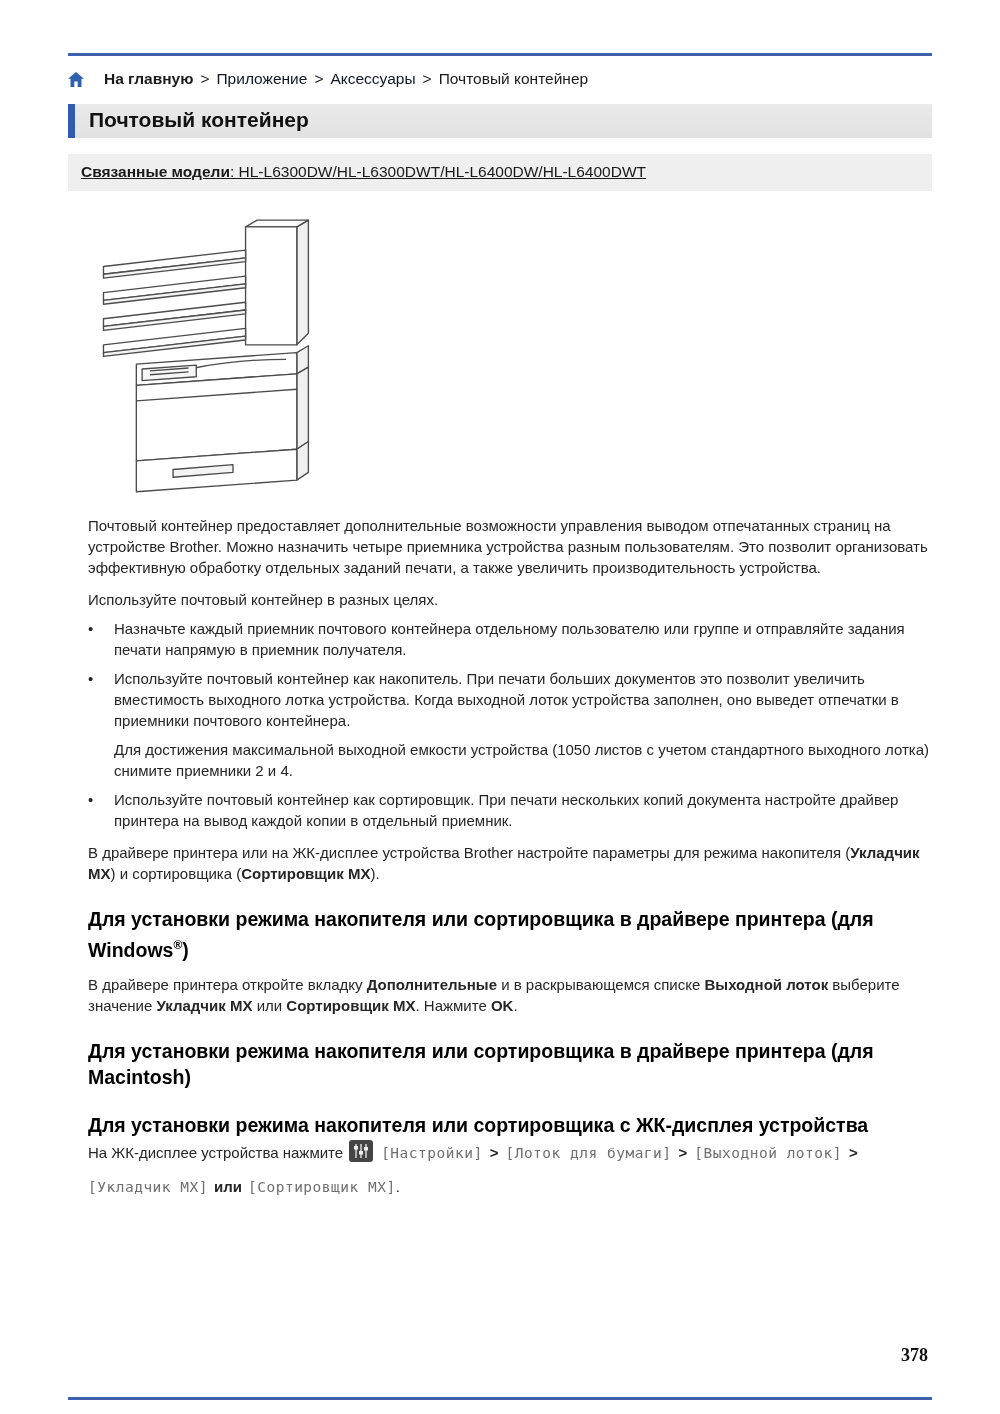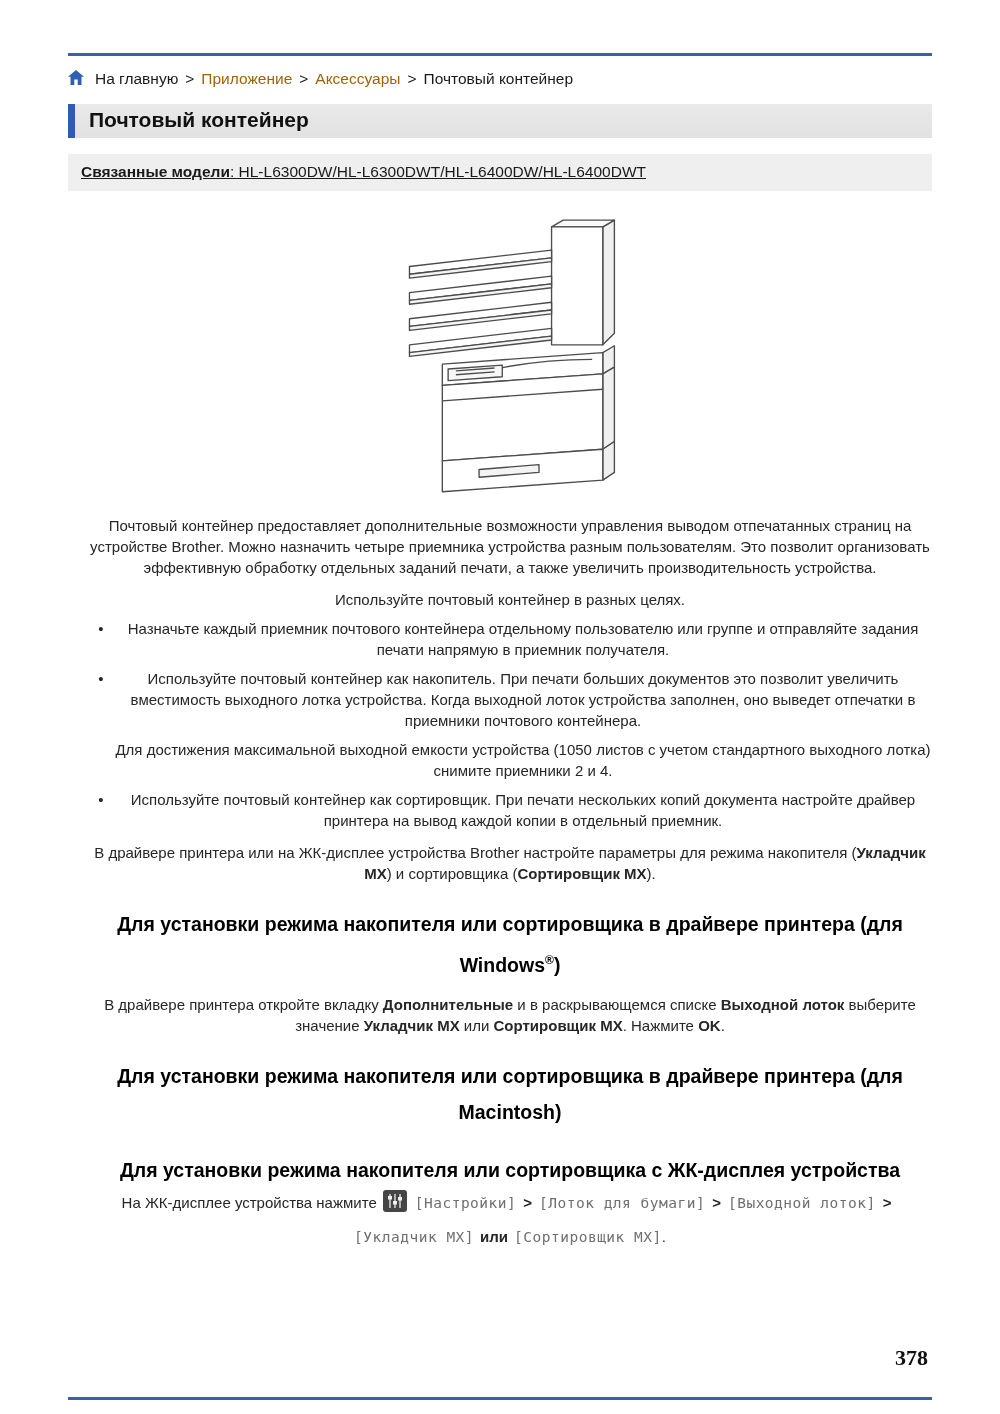--- a/index.html
+++ b/index.html
@@ -8,42 +8,42 @@
     width:1000px; height:1414px;
     font-family:"Liberation Sans","DejaVu Sans",sans-serif;
     color:#2b2b2b;
   }
   .page { position:relative; width:1000px; height:1414px; overflow:hidden; padding:0 68px; }
 
   .top-rule { margin-top:53px; height:3px; background:#3c5fae; }
   .bottom-rule { position:absolute; left:68px; right:68px; top:1397px; height:3px; background:#3c5fae; }
 
   .breadcrumb { margin-top:14px; display:flex; align-items:center; gap:7px; font-size:15.5px; color:#1a1a1a; }
-  .breadcrumb .home-link { display:flex; gap:11px; cursor:pointer; }
-  .breadcrumb .link { color:#a16207; text-decoration:none; cursor:pointer; }
+  .breadcrumb .home-link { display:flex; align-items:center; gap:20px; cursor:pointer;font-weight:bold; }
+  .breadcrumb .link { color:#0f172a; text-decoration:none; cursor:pointer; }
   .breadcrumb .sep { color:#1a1a1a; }
 
   .title-bar {
     margin-top:16px; background:linear-gradient(to bottom,#eaeaea,#e1e1e1);
     border-left:7px solid #2f5bb0; padding:4px 14px 6px;
     font-size:21px; font-weight:bold; color:#111;
   }
 
   .models-box { margin-top:16px; background:#efefef; padding:9px 13px 10px; font-size:15.5px; color:#1a1a1a;text-decoration:underline; }
 
-  .content { padding-left:20px; font-size:15px; line-height:21px; color:#262626;text-align:center; }
+  .content { padding-left:20px; font-size:15px; line-height:21px; color:#262626; }
   .figure { margin:18px 0 4px 0; }
 
   .para { margin-top:11px; }
   .bullet { display:flex; margin-top:8px; }
   .bullet-marker { flex:0 0 26px; }
   .bullet-body { flex:1; }
   .bullet-note { margin:8px 0 0 26px; }
 
-  h2.section-heading { font-size:19.5px; font-weight:700; color:#000; line-height:36px; margin-top:22px; }
+  h2.section-heading { font-size:19.5px; font-weight:700; color:#000; line-height:26px; margin-top:22px; }
   h2.section-heading sup { font-size:12px; }
 
   .note-block {
     position:relative; margin-top:18px;
     border-top:2px solid #0a0a0a; border-bottom:2px solid #0a0a0a;
     padding:11px 10px 13px 46px; font-size:15px; line-height:21px;
   }
   .note-icon { position:absolute; left:-2px; top:4px; }
   .arrows { font-weight:bold; letter-spacing:-2px; margin:0 4px 0 2px; }
   .note-ref { font-style:italic; }
@@ -58,21 +58,21 @@
     position:absolute; top:690px; left:50%; transform:translateX(-50%);
     font-family:"DejaVu Serif","Liberation Serif",serif; font-weight:bold;
     font-size:44px; color:rgba(221,48,48,0.82);
     text-shadow:1px 2px 2px rgba(140,10,10,0.35);
     pointer-events:none; white-space:nowrap;
   }
 
   .page-number {
     position:absolute; right:72px; top:1345px;
     font-family:"Liberation Serif","DejaVu Serif",serif;
-    font-weight:bold; font-size:22px; color:#111;
+    font-weight:bold; font-size:18px; color:#111;
   }
 </style>
 </head>
 <body>
 
 <div class="page">
 
   <div class="top-rule"></div>
 
   <nav class="breadcrumb">

